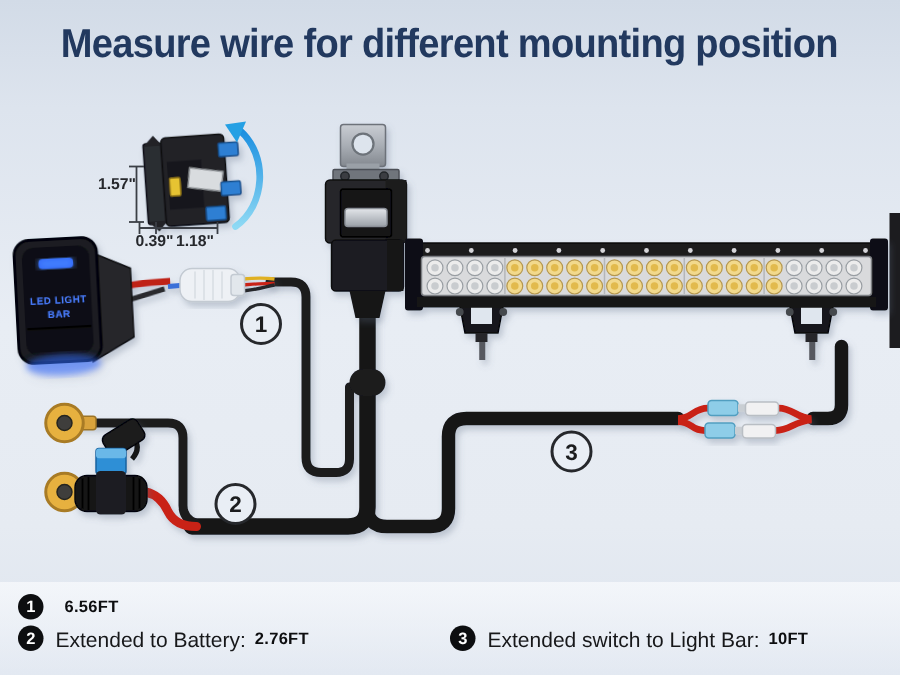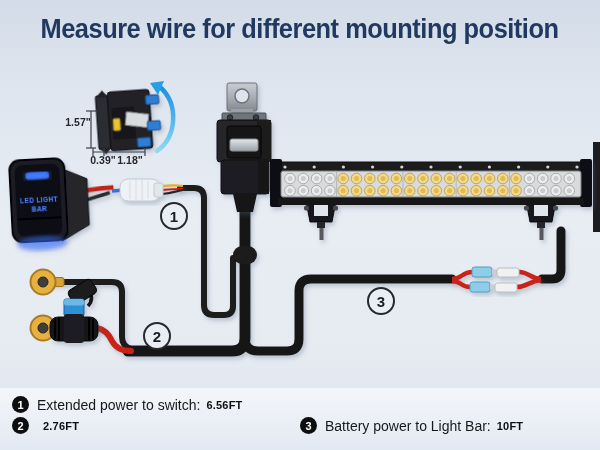--- a/index.html
+++ b/index.html
@@ -343,26 +343,26 @@
         <circle cx="381" cy="301" r="13" fill="#e9eef5" stroke="#26282c" stroke-width="2"></circle>
         <text x="381" y="306.5">3</text>
       </g>
     </g>
   </svg>
 
   <div class="legend-band"></div>
   <div>
     <div class="legend-item" style="left:12px;top:396px;">
       <span class="bullet">1</span>
-      <span class="legend-text">Extended power to switch:</span>
       <span class="legend-value">6.56FT</span>
     </div>
     <div class="legend-item" style="left:12px;top:417px;">
       <span class="bullet">2</span>
+      <span class="legend-text">Extended to Battery:</span>
       <span class="legend-value">2.76FT</span>
     </div>
     <div class="legend-item" style="left:300px;top:417px;">
       <span class="bullet">3</span>
-      <span class="legend-text">Battery power to Light Bar:</span>
+      <span class="legend-text">Extended switch to Light Bar:</span>
       <span class="legend-value">10FT</span>
     </div>
   </div>
 </div>
 
 </body></html>

